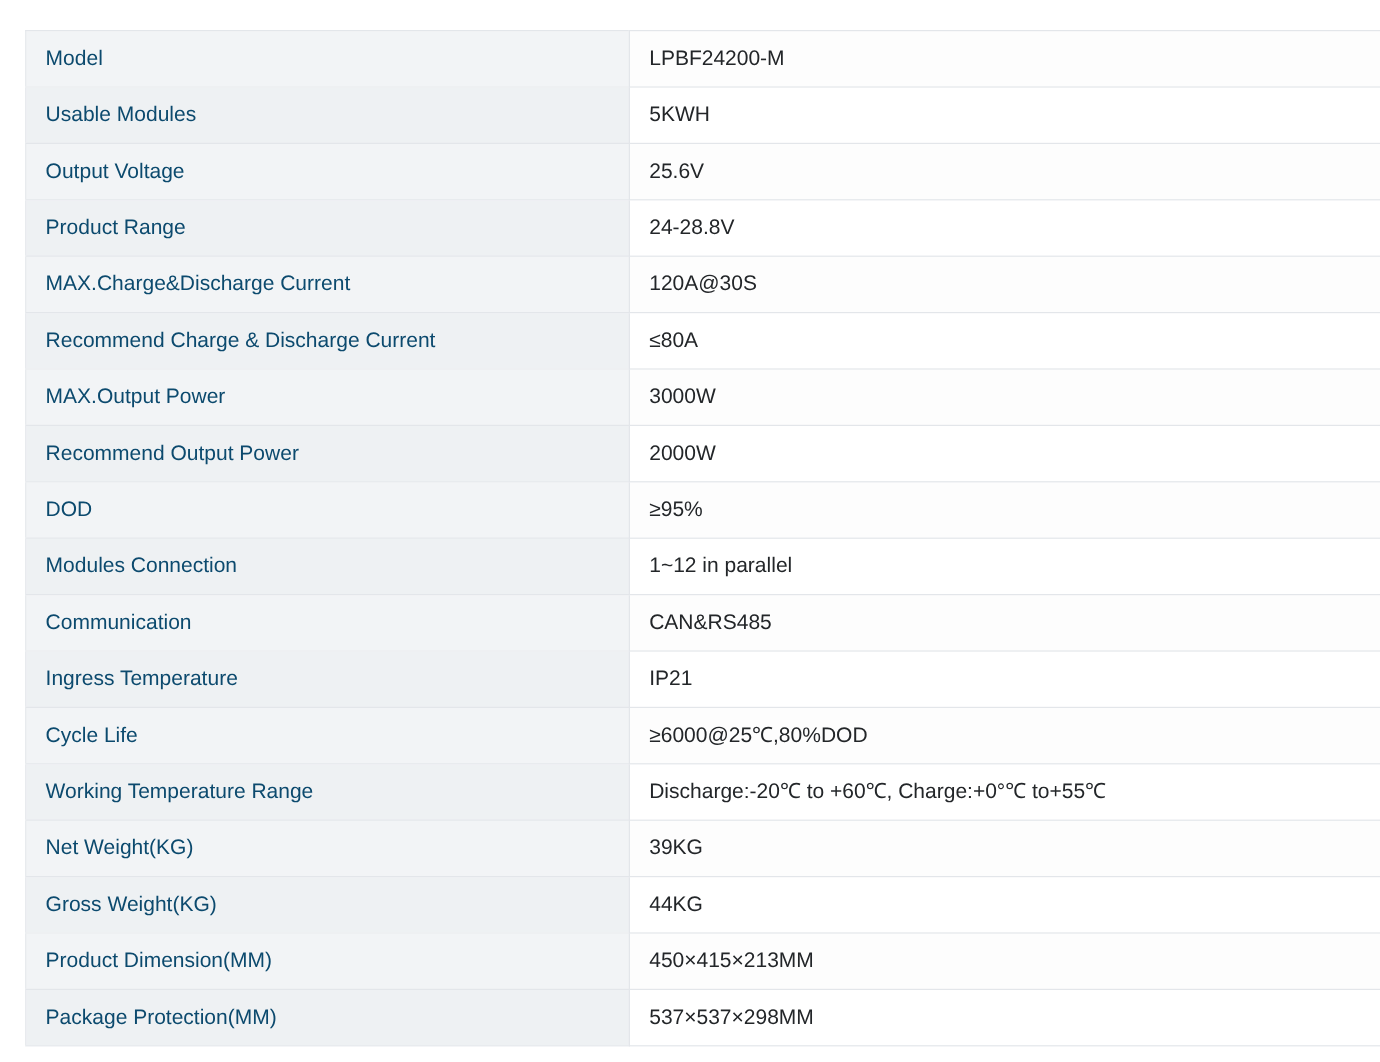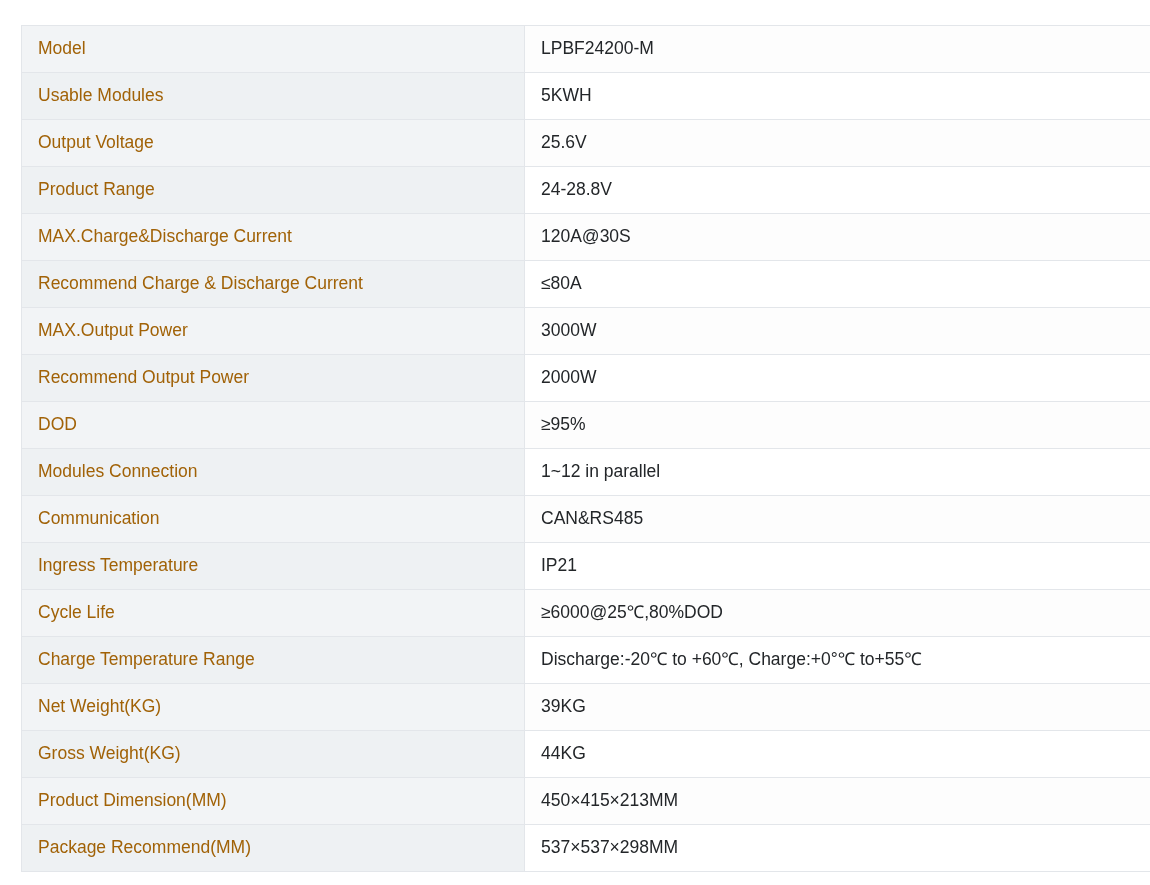--- a/index.html
+++ b/index.html
@@ -48,21 +48,21 @@
     color: #2b2f33;
     vertical-align: middle;
     white-space: nowrap;
     overflow: hidden;
   }
 
   .spec-table td.cell-label {
     width: 486px;
     background: #f2f4f6;
     border-right: 1px solid #e3e6ea;
-    color: #a16207;
+    color: #0c4a6e;
   }
 
   .spec-table td.cell-value {
     width: 628px;
     background: #fdfdfd;
     color: #232629;
   }
 
   .spec-table tr:nth-child(even) td.cell-label {
     background: #eef1f3;
@@ -123,34 +123,34 @@
       </tr>
       <tr>
         <td class="cell-label">Ingress Temperature</td>
         <td class="cell-value">IP21</td>
       </tr>
       <tr>
         <td class="cell-label">Cycle Life</td>
         <td class="cell-value">≥6000@25℃,80%DOD</td>
       </tr>
       <tr>
-        <td class="cell-label">Charge Temperature Range</td>
+        <td class="cell-label">Working Temperature Range</td>
         <td class="cell-value">Discharge:-20℃ to +60℃, Charge:+0°℃ to+55℃</td>
       </tr>
       <tr>
         <td class="cell-label">Net Weight(KG)</td>
         <td class="cell-value">39KG</td>
       </tr>
       <tr>
         <td class="cell-label">Gross Weight(KG)</td>
         <td class="cell-value">44KG</td>
       </tr>
       <tr>
         <td class="cell-label">Product Dimension(MM)</td>
         <td class="cell-value">450×415×213MM</td>
       </tr>
       <tr>
-        <td class="cell-label">Package Recommend(MM)</td>
+        <td class="cell-label">Package Protection(MM)</td>
         <td class="cell-value">537×537×298MM</td>
       </tr>
     </tbody>
   </table>
 </div>
 
 </body></html>

